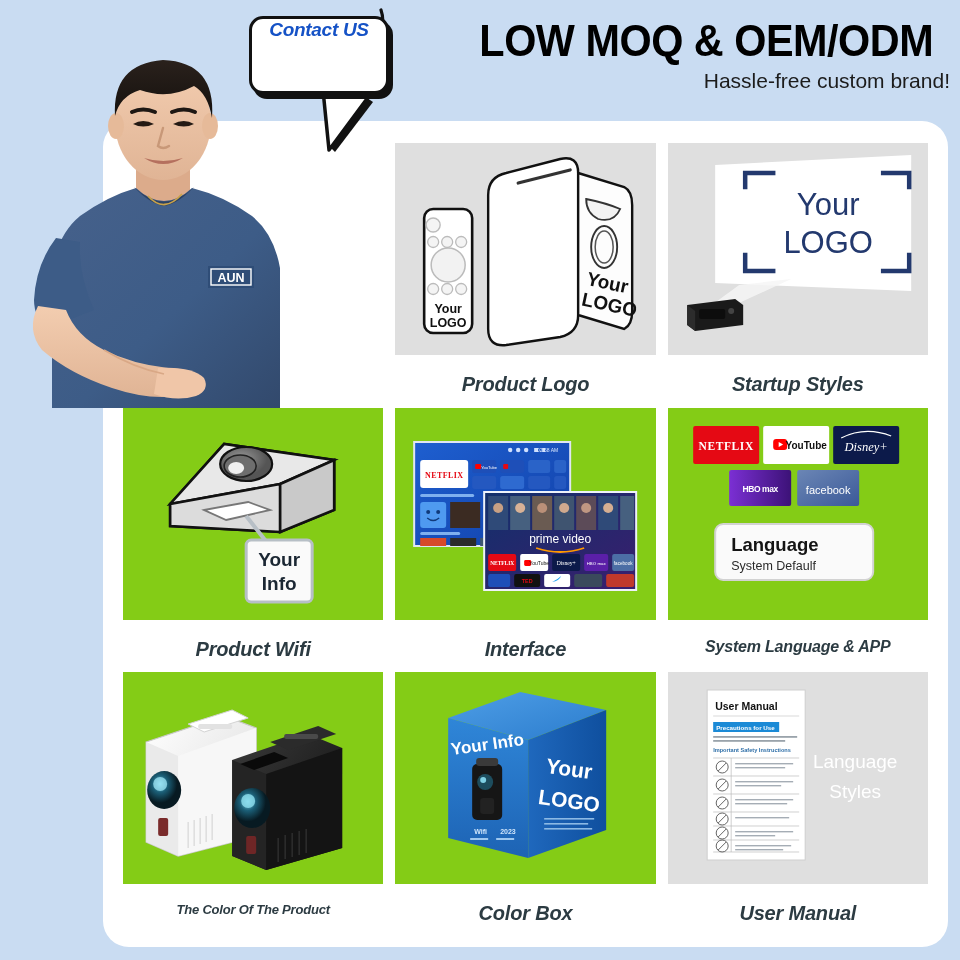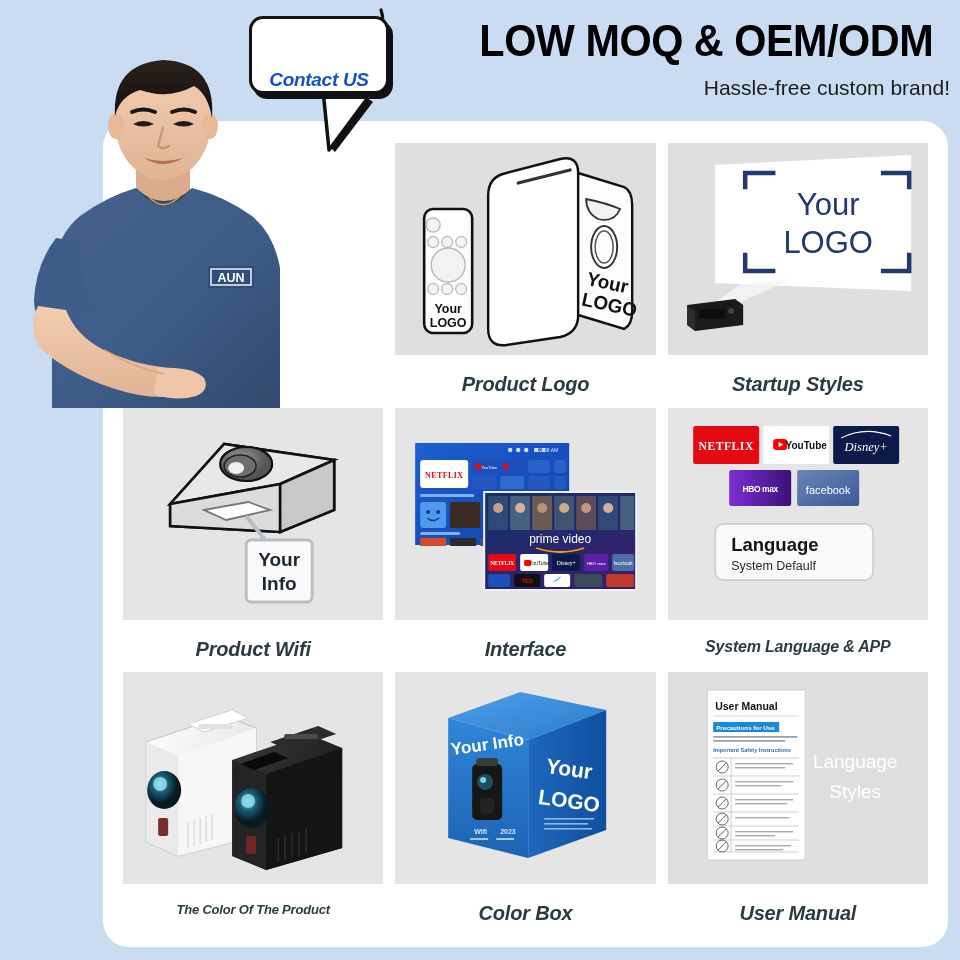--- a/index.html
+++ b/index.html
@@ -13,29 +13,29 @@
 
   
   #header { position: absolute; left: 390px; top: 18px; width: 560px; text-align: right; }
   #title {
     font-size: 44px; font-weight: 900; color: #000;
     letter-spacing: -0.5px; line-height: 1.05;
     font-family: "Liberation Sans", sans-serif;
     transform: scaleX(0.94); transform-origin: center;
     white-space: nowrap;
   }
-  #subtitle { font-size: 21px; color: #1c1c1c; margin-top: 12px; font-weight: 400; }
+  #subtitle { font-size: 21px; color: #1c1c1c; margin-top: 5px; font-weight: 400; }
 
   
   #bubble-wrap { position: absolute; left: 243px; top: 8px; width: 150px; height: 140px; }
   #bubble {
     position: absolute; left: 6px; top: 8px;
     width: 140px; height: 78px;
     background: #fff; border: 3.5px solid #111; border-radius: 14px;
-    display: flex; align-items: flex-end; justify-content: center;
+    display: flex; align-items: flex-start; justify-content: center;
     box-shadow: 4px 5px 0 #111;
     z-index: 3;
   }
   #bubble-text {
     color: #1552c6; font-size: 19px; font-weight: bold; font-style: italic;
     letter-spacing: -0.3px; white-space: nowrap;
   }
   #bubble-tail { position: absolute; left: 78px; top: 80px; z-index: 2; }
   #bubble-arc { position: absolute; left: 108px; top: 0px; z-index: 1; }
 
@@ -59,21 +59,21 @@
     padding: 18px 14px 14px 14px;
     z-index: 5;
   }
   .cell { display: flex; flex-direction: column; align-items: center; justify-content: flex-start; padding: 4px 6px; }
   .cell.empty { visibility: hidden; }
   .thumb {
     width: 100%; height: 212px;
     background: #dfdfdf;
     position: relative; overflow: hidden;
   }
-  .thumb.light { background: #e5e5e5; }
+  .thumb.light { background: #84cc16; }
   .cap {
     margin-top: 18px; font-size: 20px; font-weight: bold; font-style: italic;
     color: #2c3b42; text-align: center; white-space: nowrap;
     letter-spacing: -0.2px;
   }
   .cap.wide { font-size: 13px; }
   .cap.xwide { font-size: 16px; }
 </style>
 </head>
 <body>

